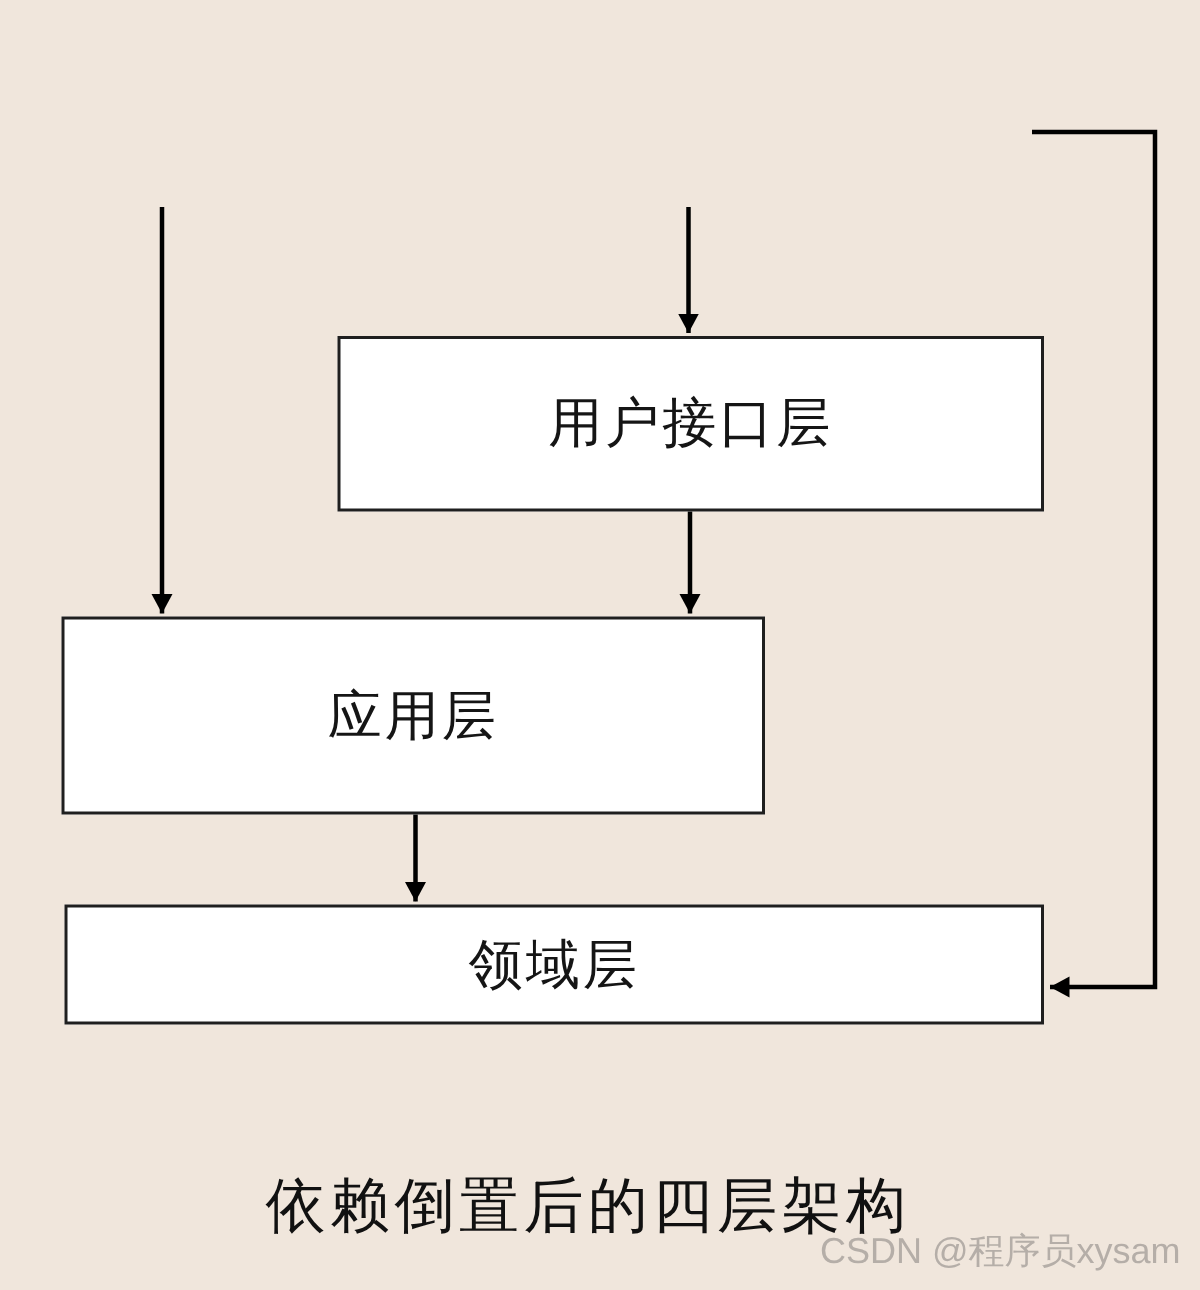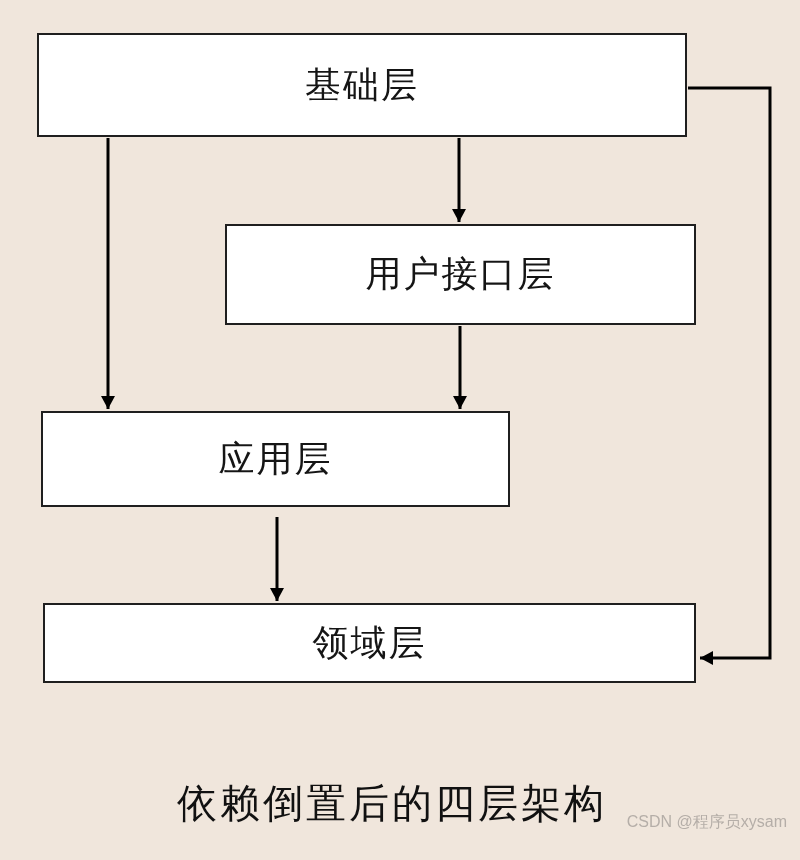--- a/index.html
+++ b/index.html
@@ -30,22 +30,22 @@
     align-items: center;
     justify-content: center;
   }
   .node .label {
     font-size: 36px;
     color: var(--label-text);
     letter-spacing: 2px;
     white-space: nowrap;
   }
   .node-infrastructure { left: 37px;  top: 33px;  width: 650px; height: 104px; }
-  .node-user-interface { left: 225px; top: 224px; width: 471px; height: 101px; }
-  .node-application    { left: 41px;  top: 411px; width: 469px; height: 96px; }
+  .node-user-interface { left: 225px; top: 224px; width: 471px; height: 117px; }
+  .node-application    { left: 41px;  top: 411px; width: 469px; height: 132px; }
   .node-domain         { left: 43px;  top: 603px; width: 653px; height: 80px; }
 
   .arrows-layer {
     position: absolute;
     left: 0; top: 0;
     width: 800px;
     height: 860px;
     pointer-events: none;
   }
   .arrows-layer line,
@@ -61,22 +61,22 @@
     transform: translateX(-50%);
     font-size: 40px;
     font-weight: 400;
     color: var(--caption-text);
     letter-spacing: 3px;
     white-space: nowrap;
   }
   .watermark {
     position: absolute;
     right: 13px;
-    bottom: 27px;
-    font-size: 16px;
+    bottom: 10px;
+    font-size: 24px;
     color: var(--watermark-text);
     white-space: nowrap;
     text-align: center;
   }
 </style>
 </head>
 <body>
 
 <div class="canvas">
 
@@ -86,23 +86,20 @@
         <path d="M0,0 L13,7 L0,14 Z" fill="#000000"></path>
       </marker>
     </defs>
     <line x1="459" y1="138" x2="459" y2="222" marker-end="url(#arrowhead)"></line>
     <line x1="108" y1="138" x2="108" y2="409" marker-end="url(#arrowhead)"></line>
     <line x1="460" y1="326" x2="460" y2="409" marker-end="url(#arrowhead)"></line>
     <line x1="277" y1="517" x2="277" y2="601" marker-end="url(#arrowhead)"></line>
     <polyline points="688,88 770,88 770,658 700,658" marker-end="url(#arrowhead)"></polyline>
   </svg>
 
-  <div class="node node-infrastructure">
-    <span class="label">基础层</span>
-  </div>
 
   <div class="node node-user-interface">
     <span class="label">用户接口层</span>
   </div>
 
   <div class="node node-application">
     <span class="label">应用层</span>
   </div>
 
   <div class="node node-domain">

